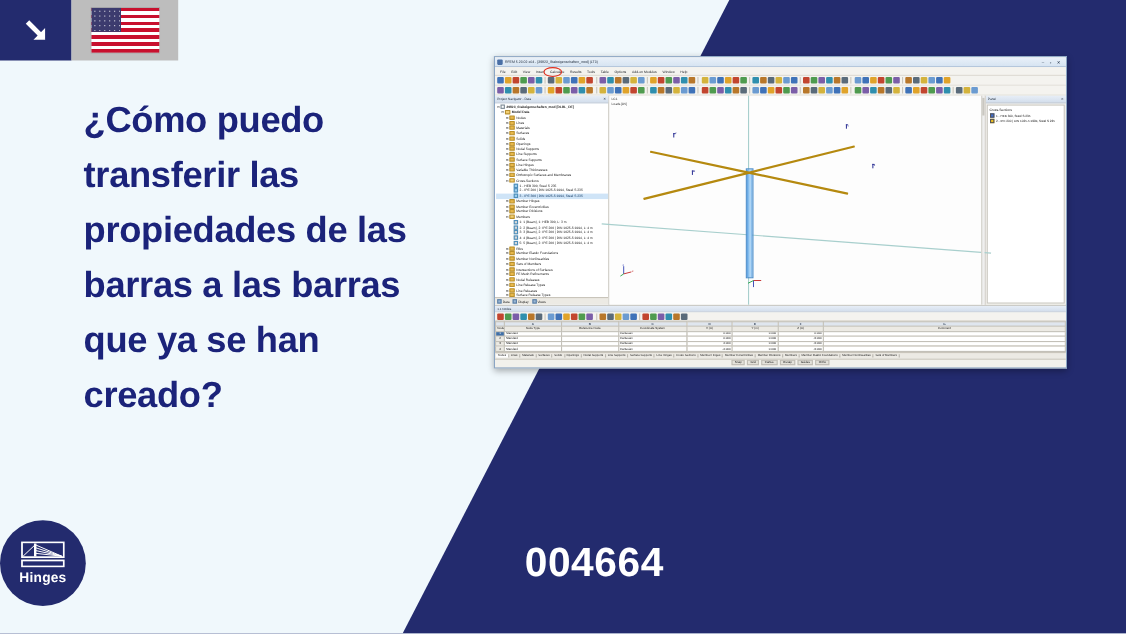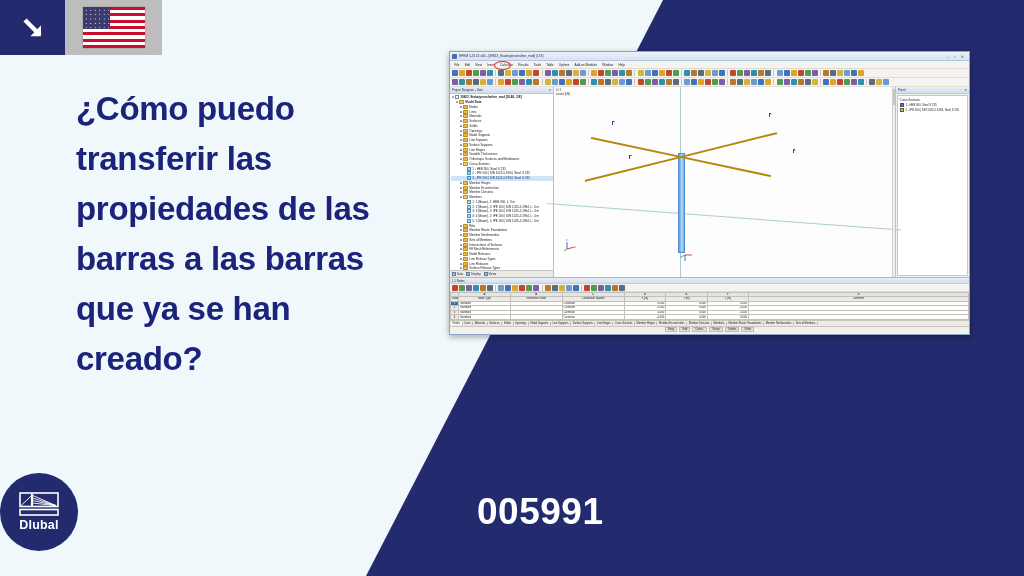--- a/index.html
+++ b/index.html
@@ -240,25 +240,25 @@
 <h1 id="headline">¿Cómo puedo transferir las propiedades de las barras a las barras que ya se han creado?</h1>
 
 <div id="logo">
   <svg class="mark" viewBox="0 0 40 24" aria-hidden="true">
     <rect x="1" y="1" width="38" height="13.5" fill="none" stroke="#ffffff" stroke-width="1.6"></rect>
     <rect x="1" y="17.5" width="38" height="5.5" fill="none" stroke="#ffffff" stroke-width="1.6"></rect>
     <path d="M13 2 L13 14" stroke="#ffffff" stroke-width="2.2"></path>
     <path d="M13 3.2 L37 13.6 M13 5.8 L37 13.6 M13 8.4 L37 13.6 M13 11 L37 13.6" stroke="#ffffff" stroke-width="0.9"></path>
     <path d="M13 3.2 L2 13.6" stroke="#ffffff" stroke-width="0.9"></path>
   </svg>
-  <div class="word">Dlubal</div>
+  <div class="word">Hinges</div>
 </div>
 
 <div id="faq-row">
-  <div id="faq-number">005991</div>
+  <div id="faq-number">004664</div>
 </div>
 
 <div id="app-window">
 
   <div id="app-titlebar">
     <div class="ticon"></div>
     <div id="app-title">RFEM 5.23.02 x64 - [39823_Stabeigenschaften_mod] (LT3)</div>
     <div id="app-winbtns">
       <span>–</span>
       <span>▫</span>

